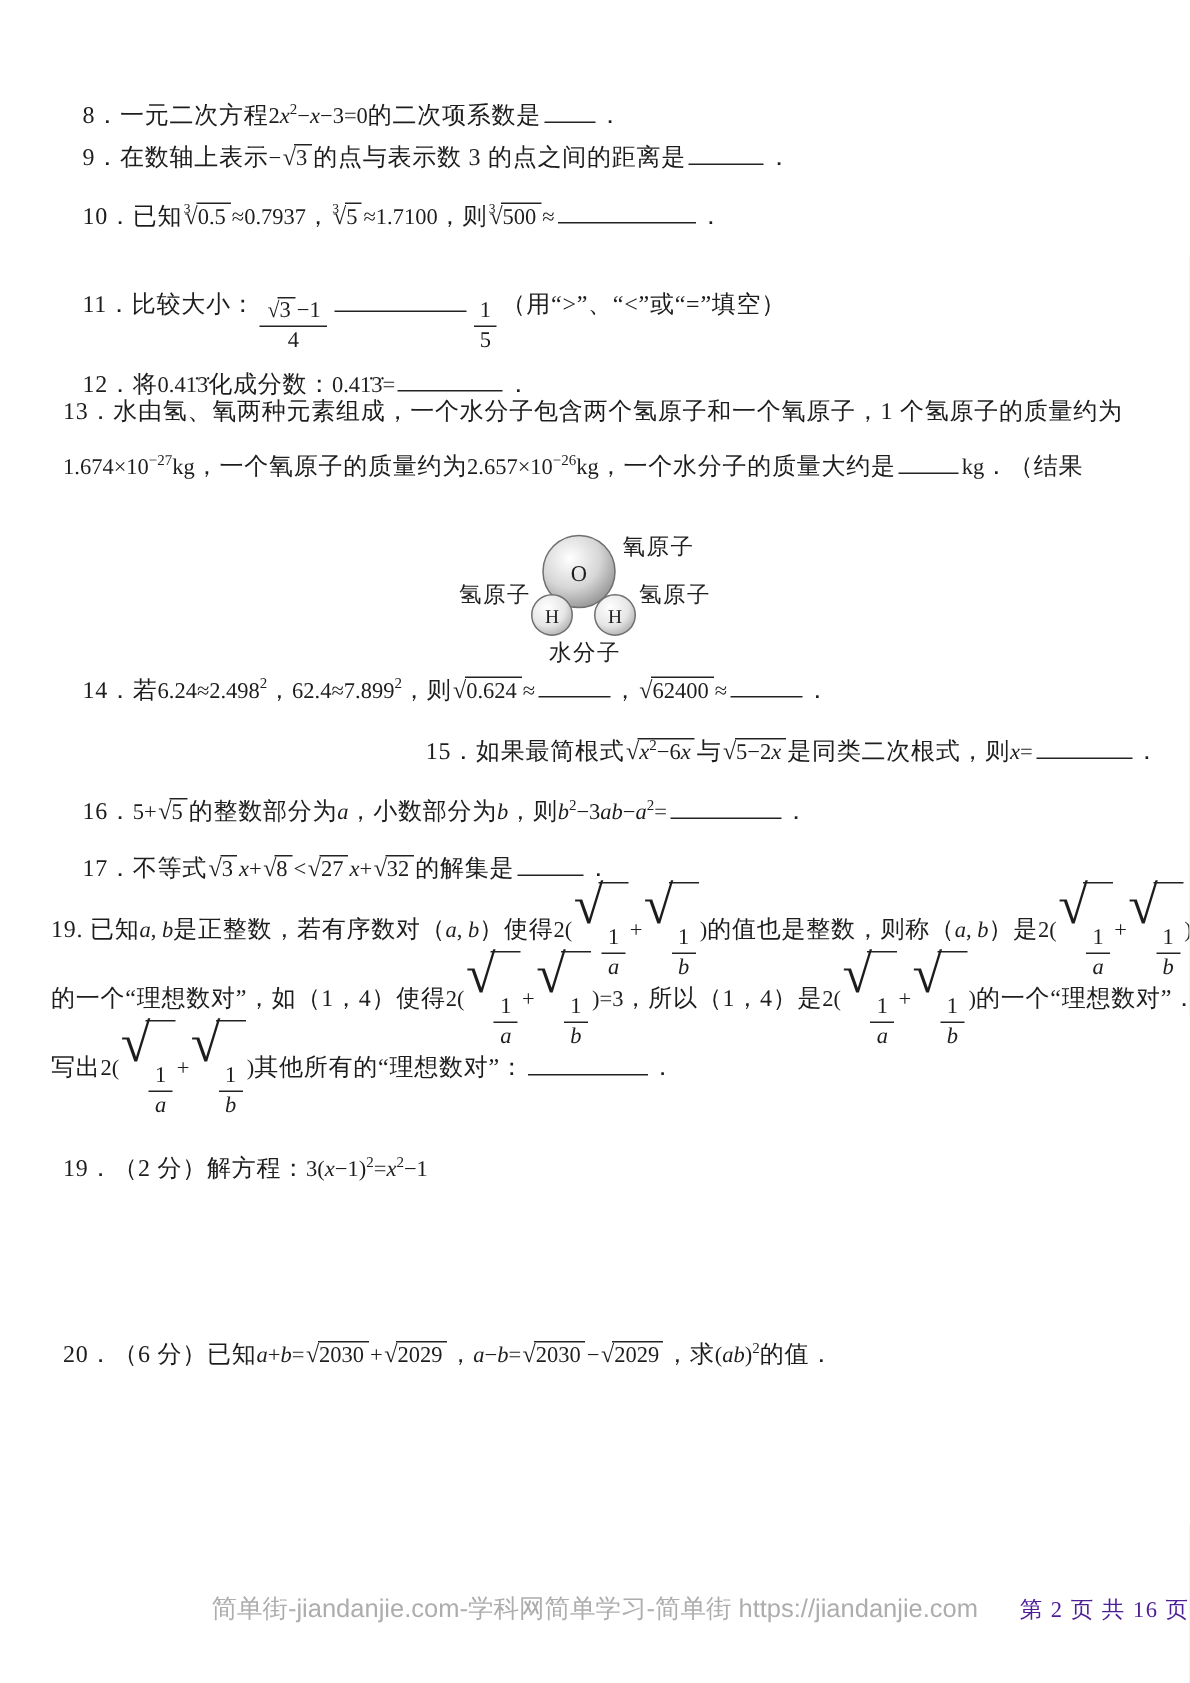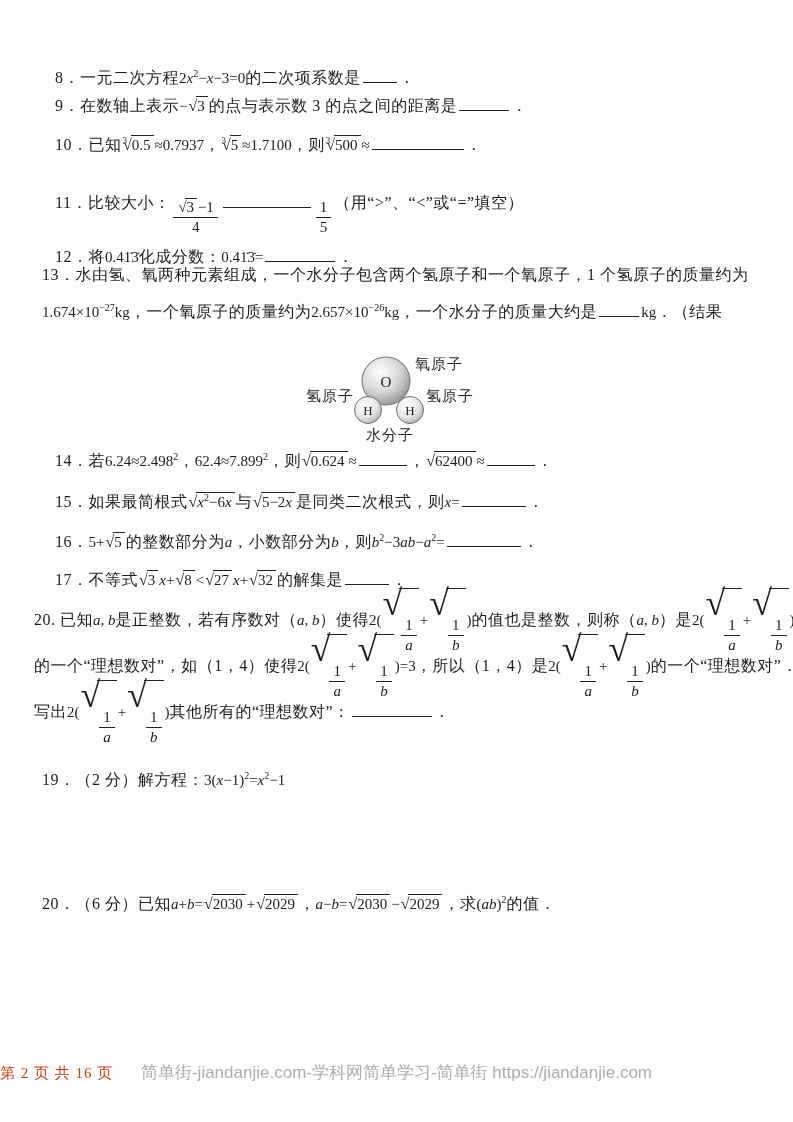--- a/index.html
+++ b/index.html
@@ -31,40 +31,40 @@
   .sq.tall .rad{border-top:1.5px solid #222;margin-left:-1px;padding:2px 2px 0 2px;}
   .sq.tall .frac{vertical-align:top;margin:0;font-size:14px;}
   
   #q8{top:52px;margin-top:12px;}
   #q9{top:92px;}
   #q10{top:129px;line-height:32px;}
   #q11{top:172px;line-height:46px;}
   #q12{top:236px;line-height:42px;}
   #q13{top:256px;left:42px;line-height:37px;}
   #q14{top:446px;line-height:30px;}
-  #q15{top:486px;line-height:32px;}
+  #q15{top:486px;line-height:32px;text-align:right;}
   #q16{top:527px;line-height:30px;}
   #q17{top:565px;line-height:30px;}
   #q18{top:588px;left:34px;}
   #q18 .line{height:46px;line-height:46px;}
   #sec3{top:730px;left:40px;}
   #q19{top:766px;left:42px;}
   #q20{top:888px;left:42px;line-height:32px;}
   
   .diagram{position:absolute;left:296px;top:350px;width:235px;height:95px;}
   .diagram text{font-family:"Liberation Serif","DejaVu Serif",serif;fill:#1d1d1d;}
   .diagram .lbl{font-size:15px;letter-spacing:1px;}
   .diagram .atomO{font-size:15px;}
   .diagram .atomH{font-size:13px;}
   
   .footer{position:absolute;left:0;right:0;top:1055px;height:40px;}
   .watermark{position:absolute;left:0;right:0;top:6px;text-align:center;
     color:#adadad;font-family:"Liberation Sans","DejaVu Sans",sans-serif;font-size:17px;}
-  .pageinfo{position:absolute;left:0;right:0;top:9px;text-align:left;
-    color:#c2410c;font-size:15px;letter-spacing:1px;}
+  .pageinfo{position:absolute;left:0;right:0;top:9px;text-align:right;
+    color:#4c1d95;font-size:15px;letter-spacing:1px;}
 </style>
 </head>
 <body>
 
 <div class="page">
 
   <div class="q" id="q8">
       <div class="line"><span class="t">8．一元二次方程</span><span class="n">2</span><span class="it">x</span><sup>2</sup><span class="n">−</span><span class="it">x</span><span class="n">−3=0</span><span class="t">的二次项系数是</span><span class="blank" style="width: 34px;"></span><span class="t">．</span></div>
     </div>
   <div class="q" id="q9">
@@ -119,21 +119,21 @@
   <div class="q" id="q15">
       <div class="line"><span class="t">15．如果最简根式</span><span class="sq"><span class="sgn">√</span><span class="rad"><span class="it">x</span><sup>2</sup><span class="n">−6</span><span class="it">x</span></span></span><span class="t">与</span><span class="sq"><span class="sgn">√</span><span class="rad"><span class="n">5−2</span><span class="it">x</span></span></span><span class="t">是同类二次根式，则</span><span class="it">x</span><span class="n">=</span><span class="blank" style="width: 64px;"></span><span class="t">．</span></div>
     </div>
   <div class="q" id="q16">
       <div class="line"><span class="t">16．</span><span class="n">5+</span><span class="sq"><span class="sgn">√</span><span class="rad"><span class="n">5</span></span></span><span class="t">的整数部分为</span><span class="it">a</span><span class="t">，小数部分为</span><span class="it">b</span><span class="t">，则</span><span class="it">b</span><sup>2</sup><span class="n">−3</span><span class="it">ab</span><span class="n">−</span><span class="it">a</span><sup>2</sup><span class="n">=</span><span class="blank" style="width: 74px;"></span><span class="t">．</span></div>
     </div>
   <div class="q" id="q17">
       <div class="line"><span class="t">17．不等式</span><span class="sq"><span class="sgn">√</span><span class="rad"><span class="n">3</span></span></span><span class="it">x</span><span class="n">+</span><span class="sq"><span class="sgn">√</span><span class="rad"><span class="n">8</span></span></span><span class="n">&lt;</span><span class="sq"><span class="sgn">√</span><span class="rad"><span class="n">27</span></span></span><span class="it">x</span><span class="n">+</span><span class="sq"><span class="sgn">√</span><span class="rad"><span class="n">32</span></span></span><span class="t">的解集是</span><span class="blank" style="width: 44px;"></span><span class="t">．</span></div>
     </div>
   <div class="q" id="q18">
-      <div class="line"><span class="t">20. 已知</span><span class="it">a</span><span class="n">, </span><span class="it">b</span><span class="t">是正整数，若有序数对（</span><span class="it">a</span><span class="n">, </span><span class="it">b</span><span class="t">）使得</span><span class="n">2(</span><span class="sq tall">
+      <div class="line"><span class="t">19. 已知</span><span class="it">a</span><span class="n">, </span><span class="it">b</span><span class="t">是正整数，若有序数对（</span><span class="it">a</span><span class="n">, </span><span class="it">b</span><span class="t">）使得</span><span class="n">2(</span><span class="sq tall">
           <span class="sgn">√</span>
           <span class="rad"><span class="frac"><span class="fn"><span class="n">1</span></span><span class="fd"><span class="it">a</span></span></span></span>
         </span><span class="n">+</span><span class="sq tall">
           <span class="sgn">√</span>
           <span class="rad"><span class="frac"><span class="fn"><span class="n">1</span></span><span class="fd"><span class="it">b</span></span></span></span>
         </span><span class="n">)</span><span class="t">的值也是整数，则称（</span><span class="it">a</span><span class="n">, </span><span class="it">b</span><span class="t">）是</span><span class="n">2(</span><span class="sq tall">
           <span class="sgn">√</span>
           <span class="rad"><span class="frac"><span class="fn"><span class="n">1</span></span><span class="fd"><span class="it">a</span></span></span></span>
         </span><span class="n">+</span><span class="sq tall">
           <span class="sgn">√</span>

